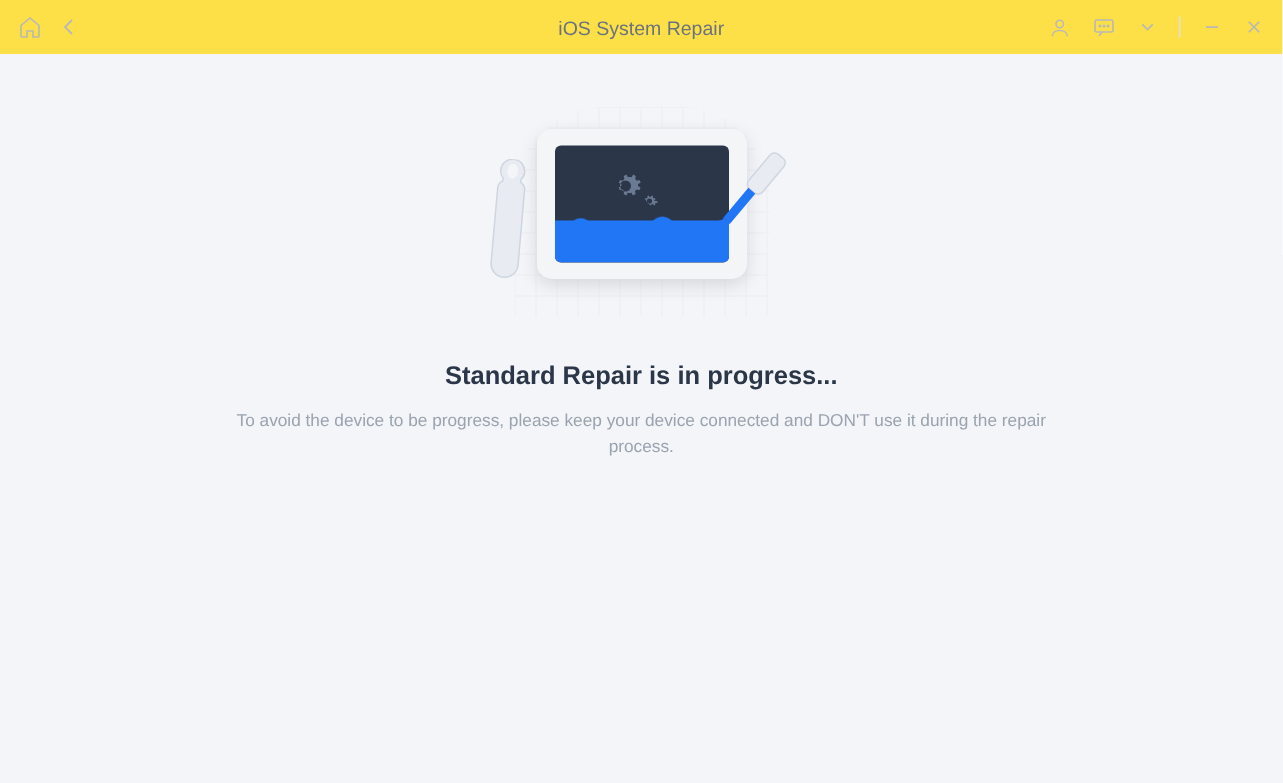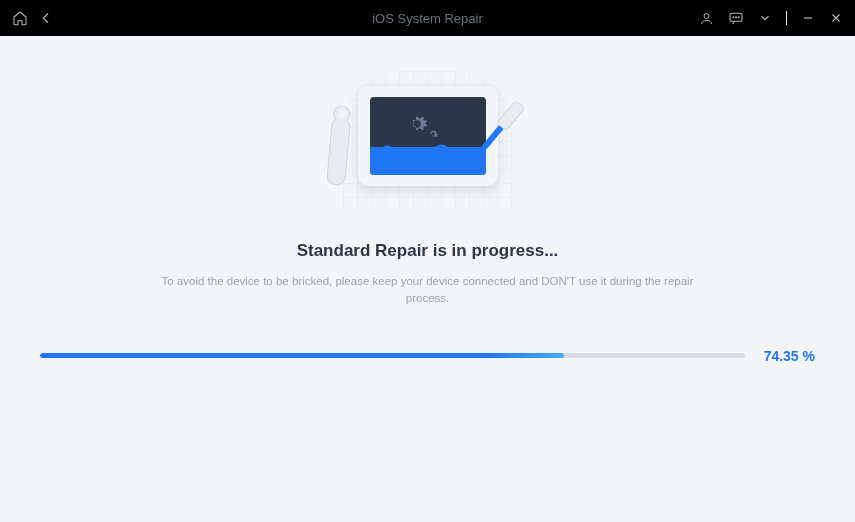--- a/index.html
+++ b/index.html
@@ -8,21 +8,21 @@
       height: 522px;
       font-family: -apple-system, BlinkMacSystemFont, "Segoe UI", Arial, sans-serif;
       background: #fff;
       overflow: hidden;
     }
     .titlebar {
       height: 36px;
       display: flex;
       align-items: center;
       padding: 0 12px;
-      background: #000000;
+      background: #fde047;
       position: relative;
     }
     .tb-left { display: flex; align-items: center; gap: 10px; }
     .tb-icon { color: #b8b8b8; display: flex; align-items: center; }
     .tb-title {
       position: absolute;
       left: 50%;
       transform: translateX(-50%);
       color: #6b7280;
       font-size: 13px;
@@ -243,22 +243,16 @@
           <g transform="rotate(40 30 35)">
             <rect x="24" y="0" width="12" height="30" rx="4" fill="#e8ecf2" stroke="#cfd6e0"></rect>
             <rect x="27" y="30" width="6" height="26" fill="#2176f5"></rect>
             <polygon points="27,56 33,56 30,64" fill="#2176f5"></polygon>
           </g>
         </svg>
     </div>
   </div>
 
   <div class="main-title">Standard Repair is in progress...</div>
-  <div class="subtitle">To avoid the device to be bricked, please keep your device connected and DON'T use it during the repair process.</div>
-
-  <div class="progress-row">
-    <div class="progress-bar">
-      <div class="progress-fill" style="width:74.35%"></div>
-    </div>
-    <div class="progress-pct">74.35 %</div>
-  </div>
+  <div class="subtitle">To avoid the device to be progress, please keep your device connected and DON'T use it during the repair process.</div>
+
 
 </div>
 
 </body></html>

